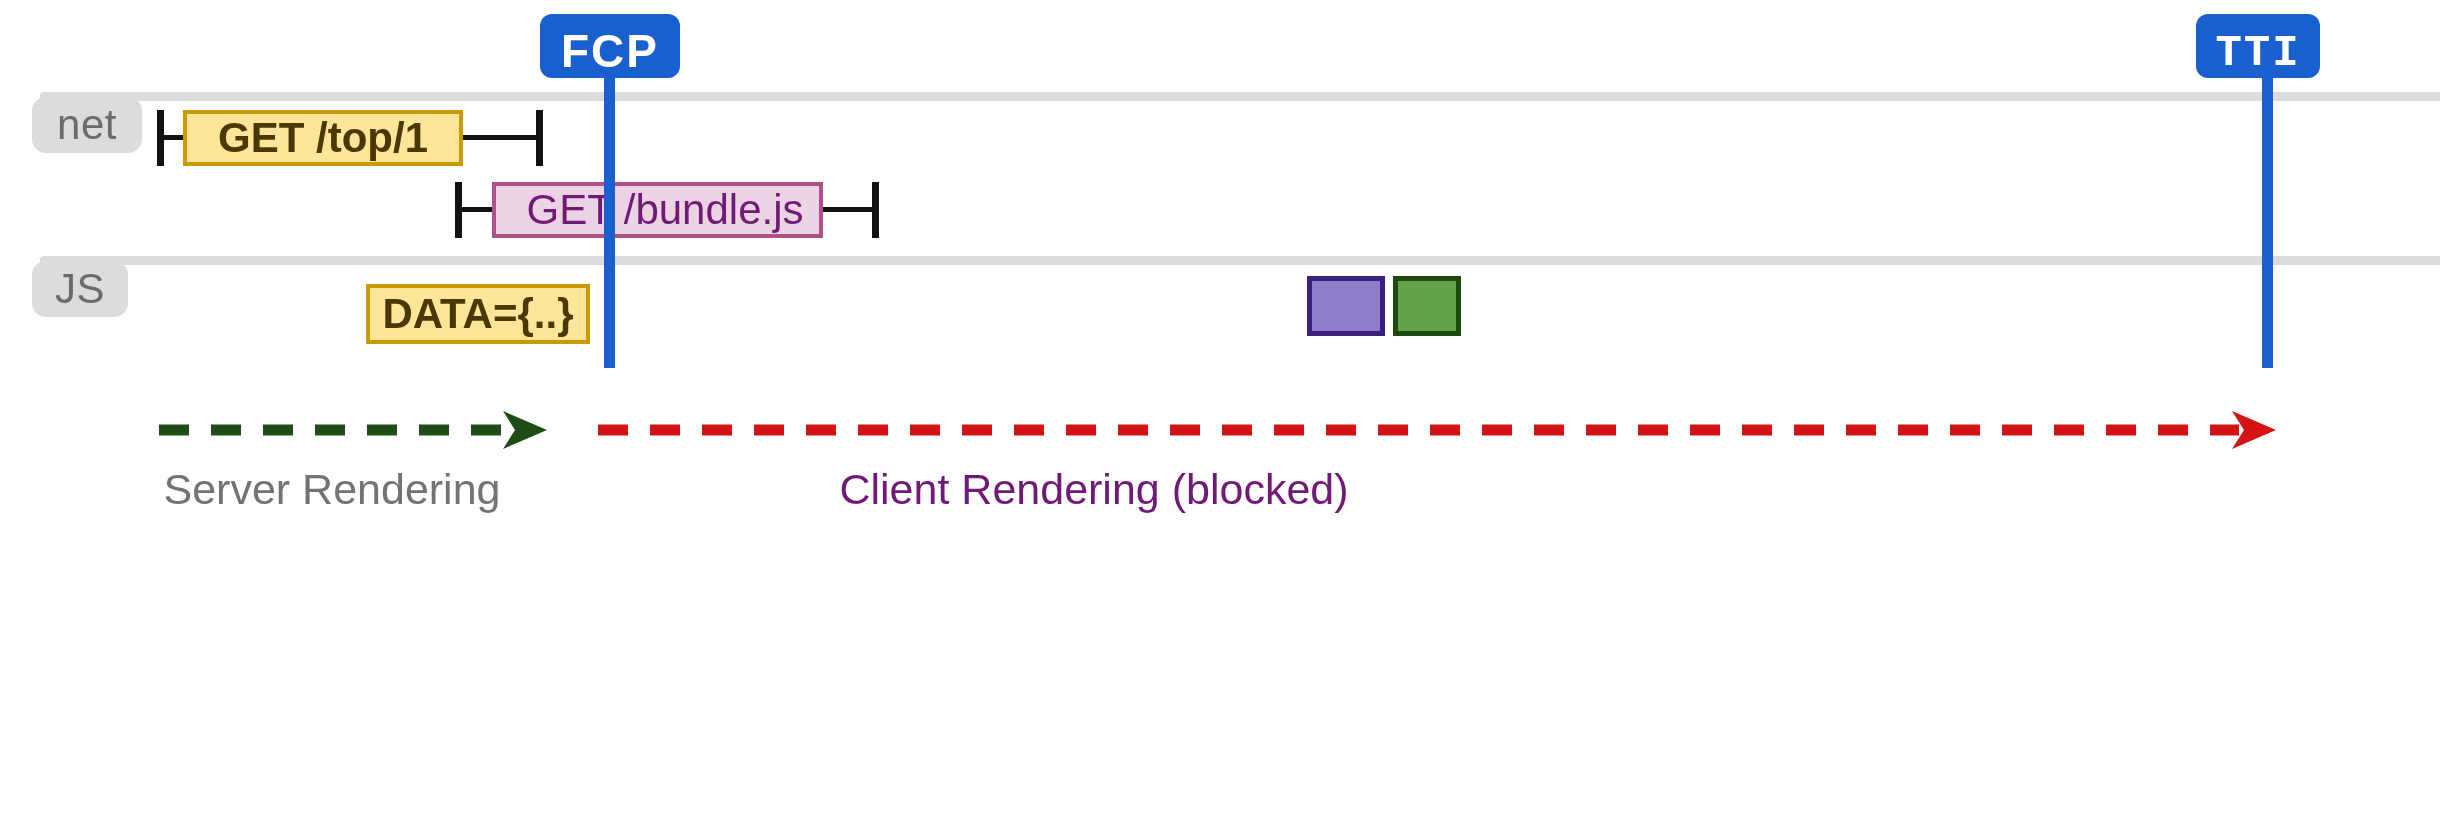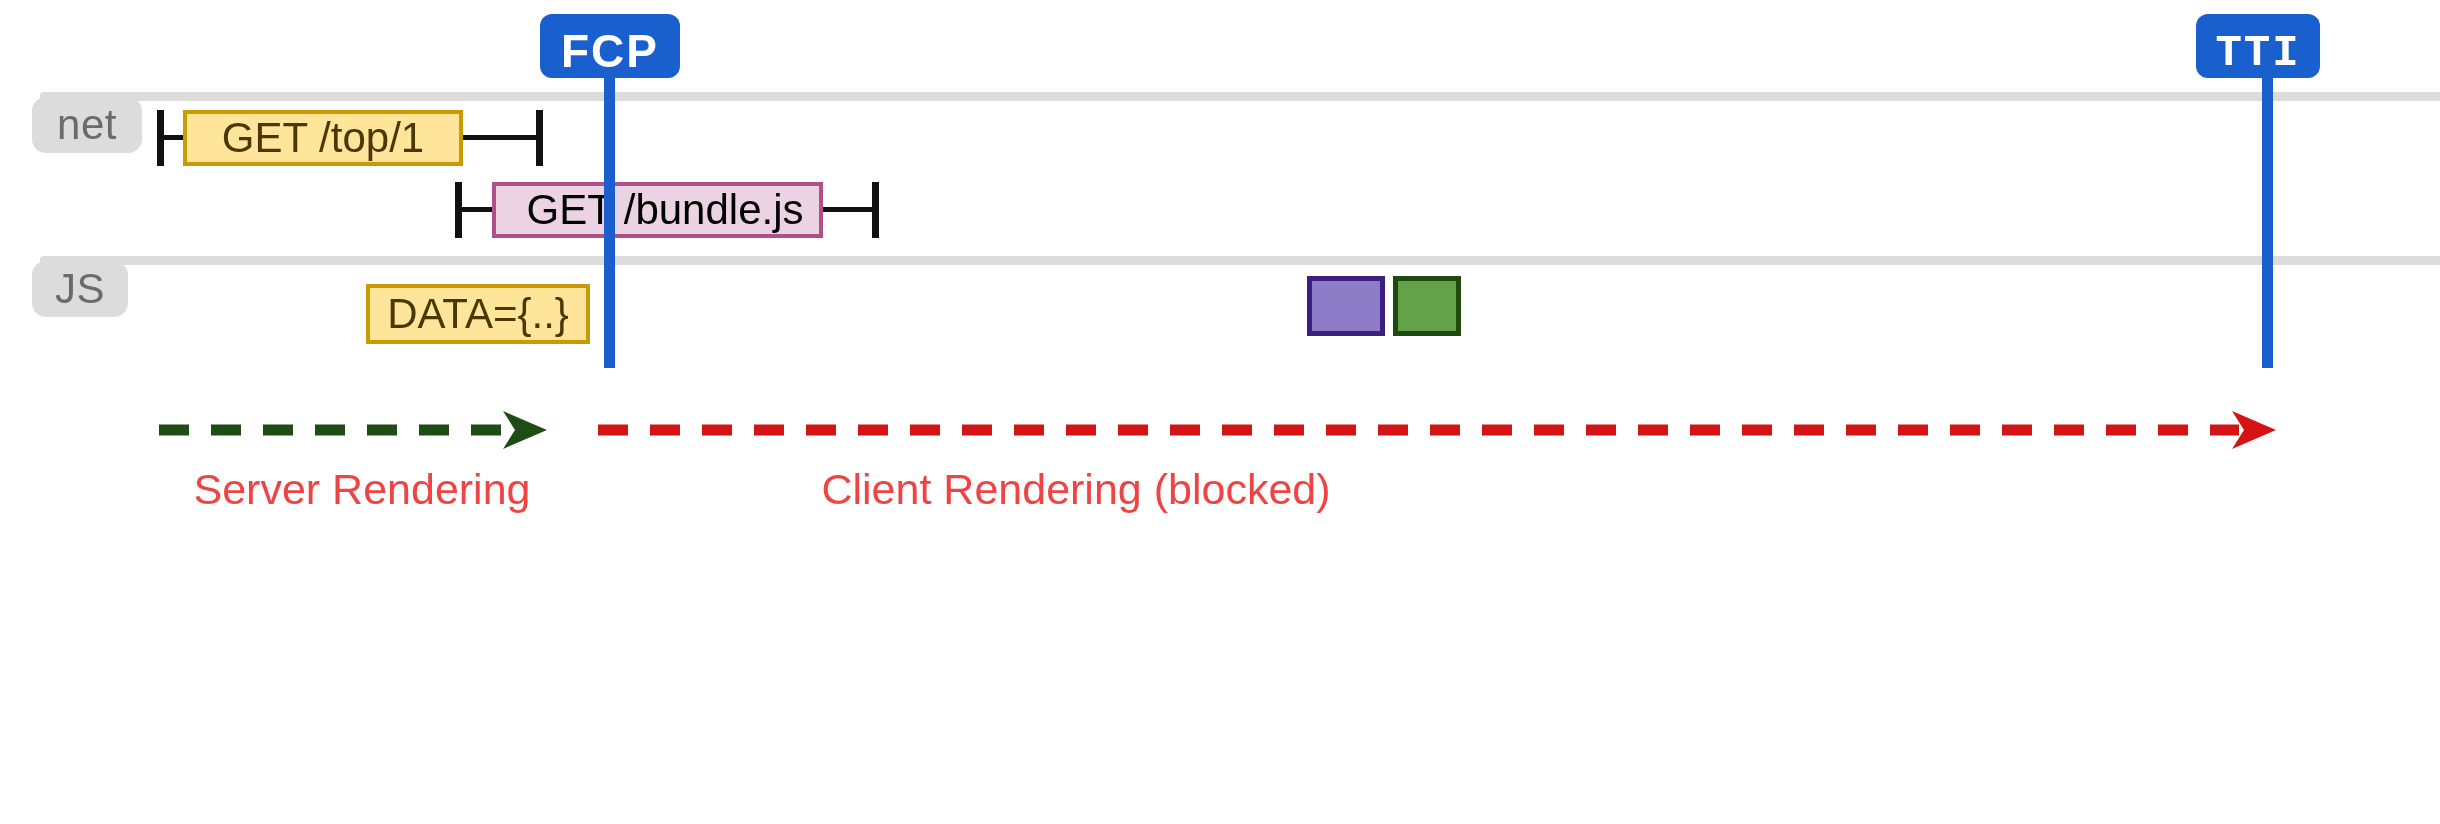--- a/index.html
+++ b/index.html
@@ -47,25 +47,26 @@
     align-items: center;
     justify-content: center;
     font-size: 42px;
     white-space: nowrap;
     z-index: 6;
   }
   .task.yellow {
     background: #ffe599;
     border: 4px solid #c99a06;
     color: #4a3802;
+    font-weight: bold;
   }
   .task.pink {
     background: #ecd3e4;
     border: 4px solid #b04f8a;
-    color: #000000;
+    color: #701a75;
     padding-left: 15px;
   }
   .task.purple {
     background: #8d7cc8;
     border: 5px solid #3b2080;
   }
   .task.green {
     background: #64a24a;
     border: 5px solid #1e4a0f;
   }
@@ -169,25 +170,25 @@
 
   <div class="marker-line" style="left:2262px; top:78px; height:290px;"></div>
   <div class="marker-chip mono" style="left:2196px; top:14px; width:124px; height:64px;">
     <span>TTI</span>
   </div>
 
   <svg class="phase-arrow" style="left:155px; top:405px;" width="400" height="50" viewBox="0 0 400 50">
     <line x1="4" y1="25" x2="355" y2="25" stroke="#1d4d14" stroke-width="11" stroke-dasharray="30 22" stroke-linecap="butt"></line>
     <path d="M 348 6 L 392 25 L 348 44 L 360 25 Z" fill="#1d4d14"></path>
   </svg>
-  <div class="phase-caption" style="left:122px; top:465px; width:480px; color:#ef4444;">
+  <div class="phase-caption" style="left:92px; top:465px; width:480px; color:#737373;">
     <span>Server Rendering</span>
   </div>
 
   <svg class="phase-arrow" style="left:594px; top:405px;" width="1690" height="50" viewBox="0 0 1690 50">
     <line x1="4" y1="25" x2="1645" y2="25" stroke="#d41414" stroke-width="11" stroke-dasharray="30 22" stroke-linecap="butt"></line>
     <path d="M 1638 6 L 1682 25 L 1638 44 L 1650 25 Z" fill="#d41414"></path>
   </svg>
-  <div class="phase-caption" style="left:696px; top:465px; width:760px; color:#ef4444;">
+  <div class="phase-caption" style="left:714px; top:465px; width:760px; color:#701a75;">
     <span>Client Rendering (blocked)</span>
   </div>
 
 </div>
 
 </body></html>

